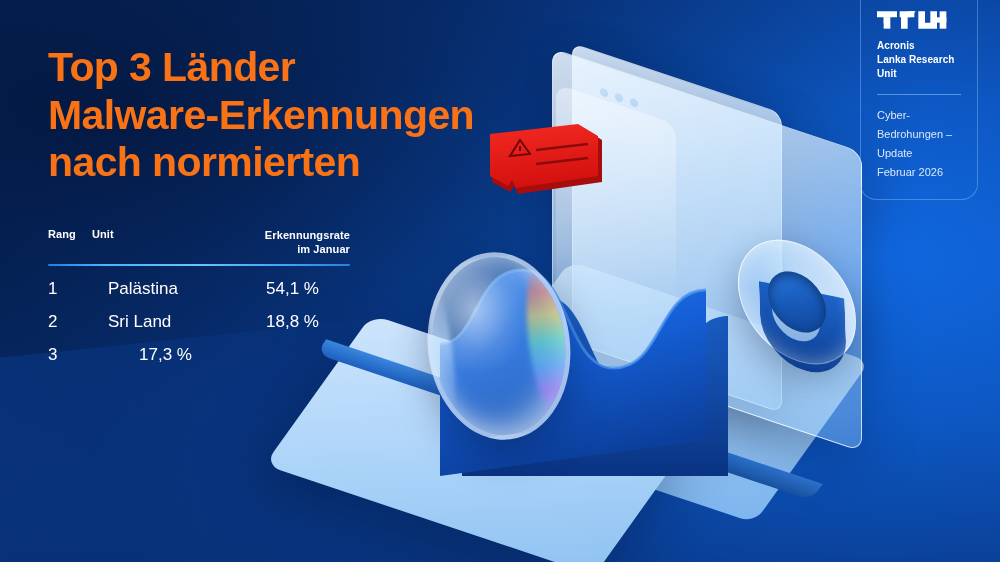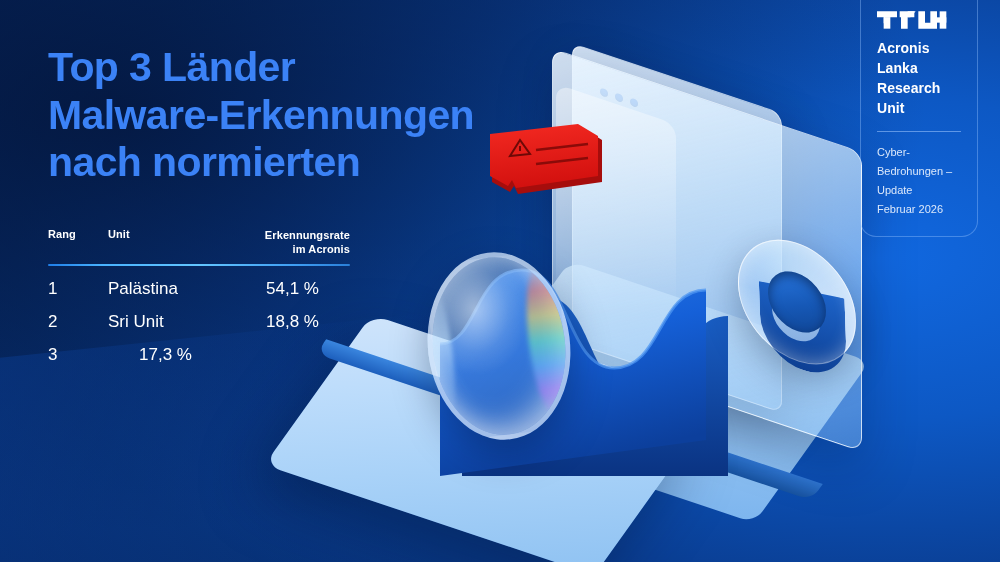--- a/index.html
+++ b/index.html
@@ -23,49 +23,49 @@
   }
   #bg-glowline{
     position:absolute; left:-4%; top:58%; width:70%; height:46%;
     background:linear-gradient(110deg, rgba(10,60,145,.55) 0%, rgba(10,60,145,0) 70%);
     transform:rotate(-6deg);
   }
 
   
   #headline {
     position:absolute; left:48px; top:44px; width:520px;
-    color:#3b82f6; font-size:41px; line-height:1.16; font-weight:700;
+    color:#f97316; font-size:41px; line-height:1.16; font-weight:700;
     letter-spacing:-0.6px; z-index:30;
   }
   #headline div { white-space:nowrap; }
 
   
   #ranking { position:absolute; left:48px; top:228px; width:302px; z-index:30; color:#fff; }
   .thead { display:flex; align-items:flex-start; font-size:11px; font-weight:700; letter-spacing:.1px; }
-  .th-rank { width:60px; }
+  .th-rank { width:44px; }
   .th-land { flex:1; }
   .th-rate { width:115px; text-align:right; line-height:1.28; }
   .divider { height:2px; margin-top:8px; border-radius:2px;
     background:linear-gradient(90deg,#1f7ee8 0%,#49b3ff 18%,#63c6ff 50%,#3f9ef3 82%,#2a7fd8 100%); }
   .trow { display:flex; align-items:baseline; font-size:17px; font-weight:400; padding-top:13px; }
   .td-rank { width:60px; }
   .td-land { flex:1; }
   .td-rate { width:115px; text-align:center; }
 
   
   #badge {
     position:absolute; right:22px; top:-18px; width:118px; padding:28px 0 16px 0;
     border:1px solid rgba(150,195,255,.40);
     border-top:none;
     border-radius:0 0 16px 16px;
     z-index:30;
   }
   #badge-inner { padding:0 16px; }
   #tru-logo { display:block; width:72px; height:20px; margin-bottom:9px; }
-  #badge-title { color:#fff; font-size:14px; font-weight:700; line-height:1.42; letter-spacing:.05px; }
+  #badge-title { color:#fff; font-size:10px; font-weight:700; line-height:1.42; letter-spacing:.05px; }
   #badge-rule { height:1px; background:rgba(160,200,255,.55); margin:12px 0 11px 0; }
   #badge-sub { color:#dbe8fb; font-size:11px; font-weight:400; line-height:1.75; }
 
   
   #scene { position:absolute; inset:0; z-index:10; }
   .l { position:absolute; }
 
   
   #slab-top {
     left:318px; top:352px; width:330px; height:186px;
@@ -279,33 +279,33 @@
   <div>Malware-Erkennungen</div>
   <div>nach normierten</div>
 </div>
 
 <div id="ranking">
   <div class="thead">
     <div class="th-rank">Rang</div>
     <div class="th-land">Unit</div>
     <div class="th-rate">
       <div>Erkennungsrate</div>
-      <div>im Acronis</div>
+      <div>im Januar</div>
     </div>
   </div>
   <div class="divider"></div>
 
   <div class="trow">
     <div class="td-rank">1</div>
     <div class="td-land">Palästina</div>
     <div class="td-rate">54,1 %</div>
   </div>
   <div class="trow">
     <div class="td-rank">2</div>
-    <div class="td-land">Sri Unit</div>
+    <div class="td-land">Sri Land</div>
     <div class="td-rate">18,8 %</div>
   </div>
   <div class="trow">
     <div class="td-rank">3</div>
     <div class="td-rate">17,3 %</div>
   </div>
 </div>
 
 <div id="badge">
   <div id="badge-inner">

